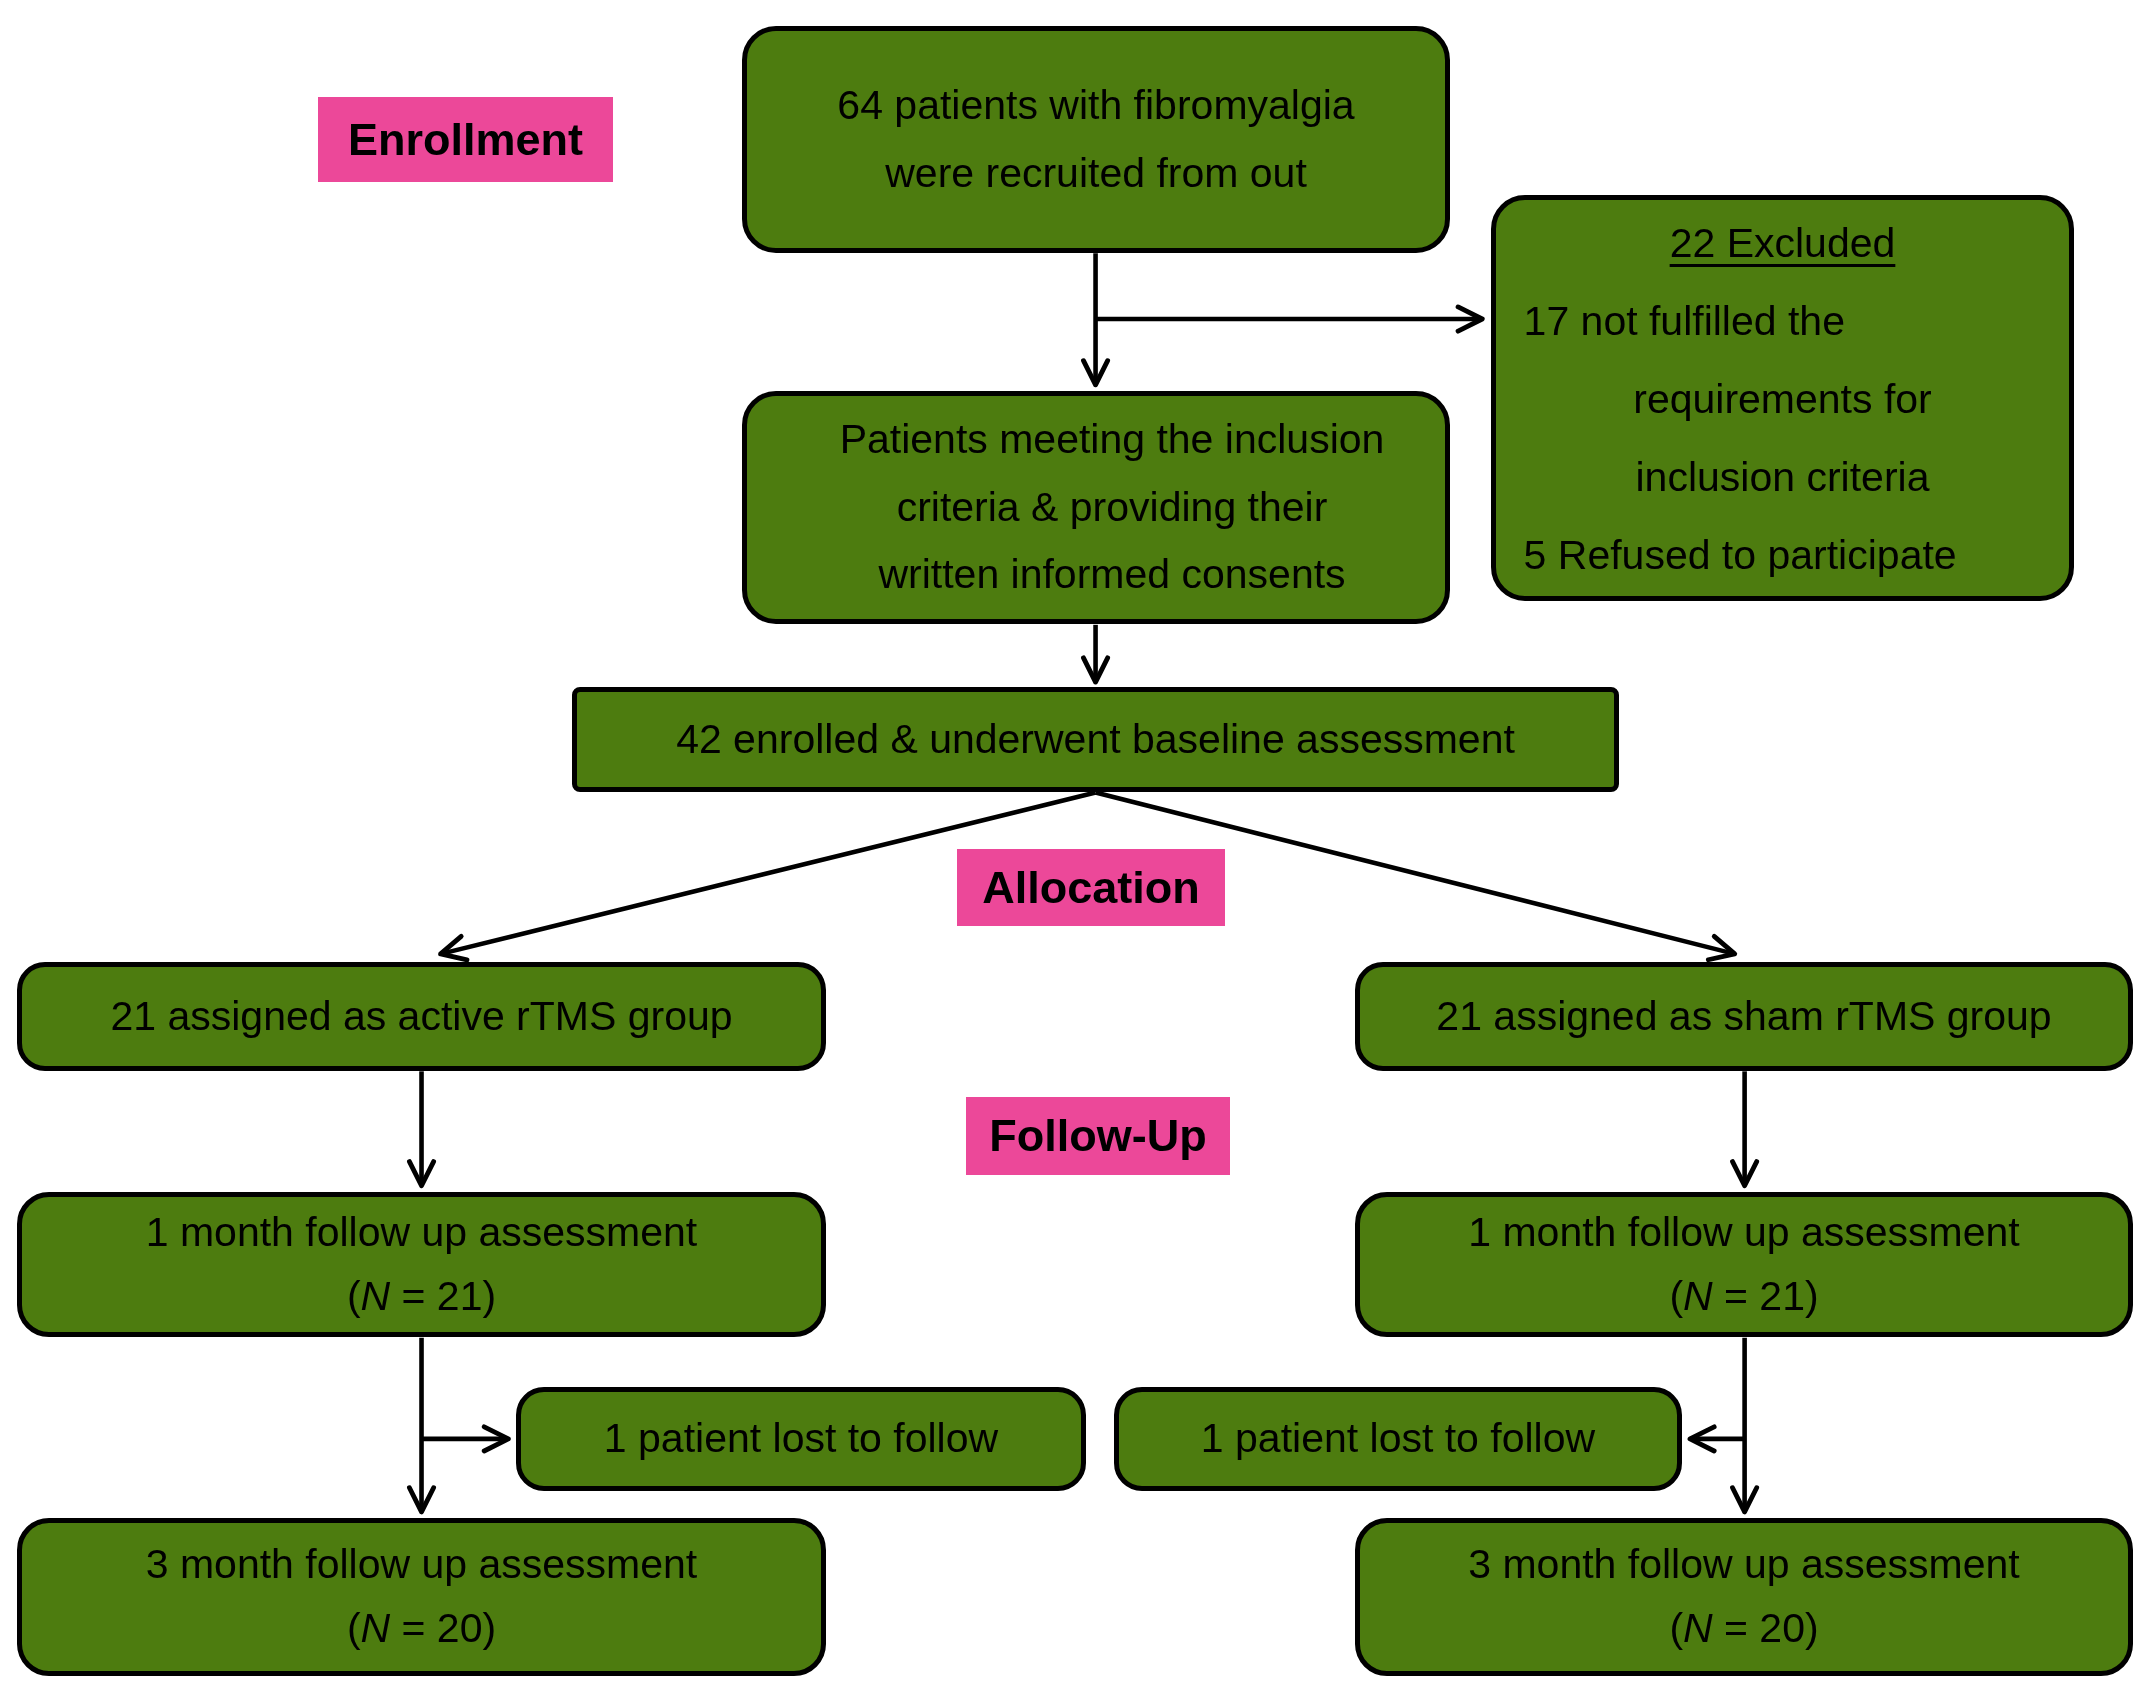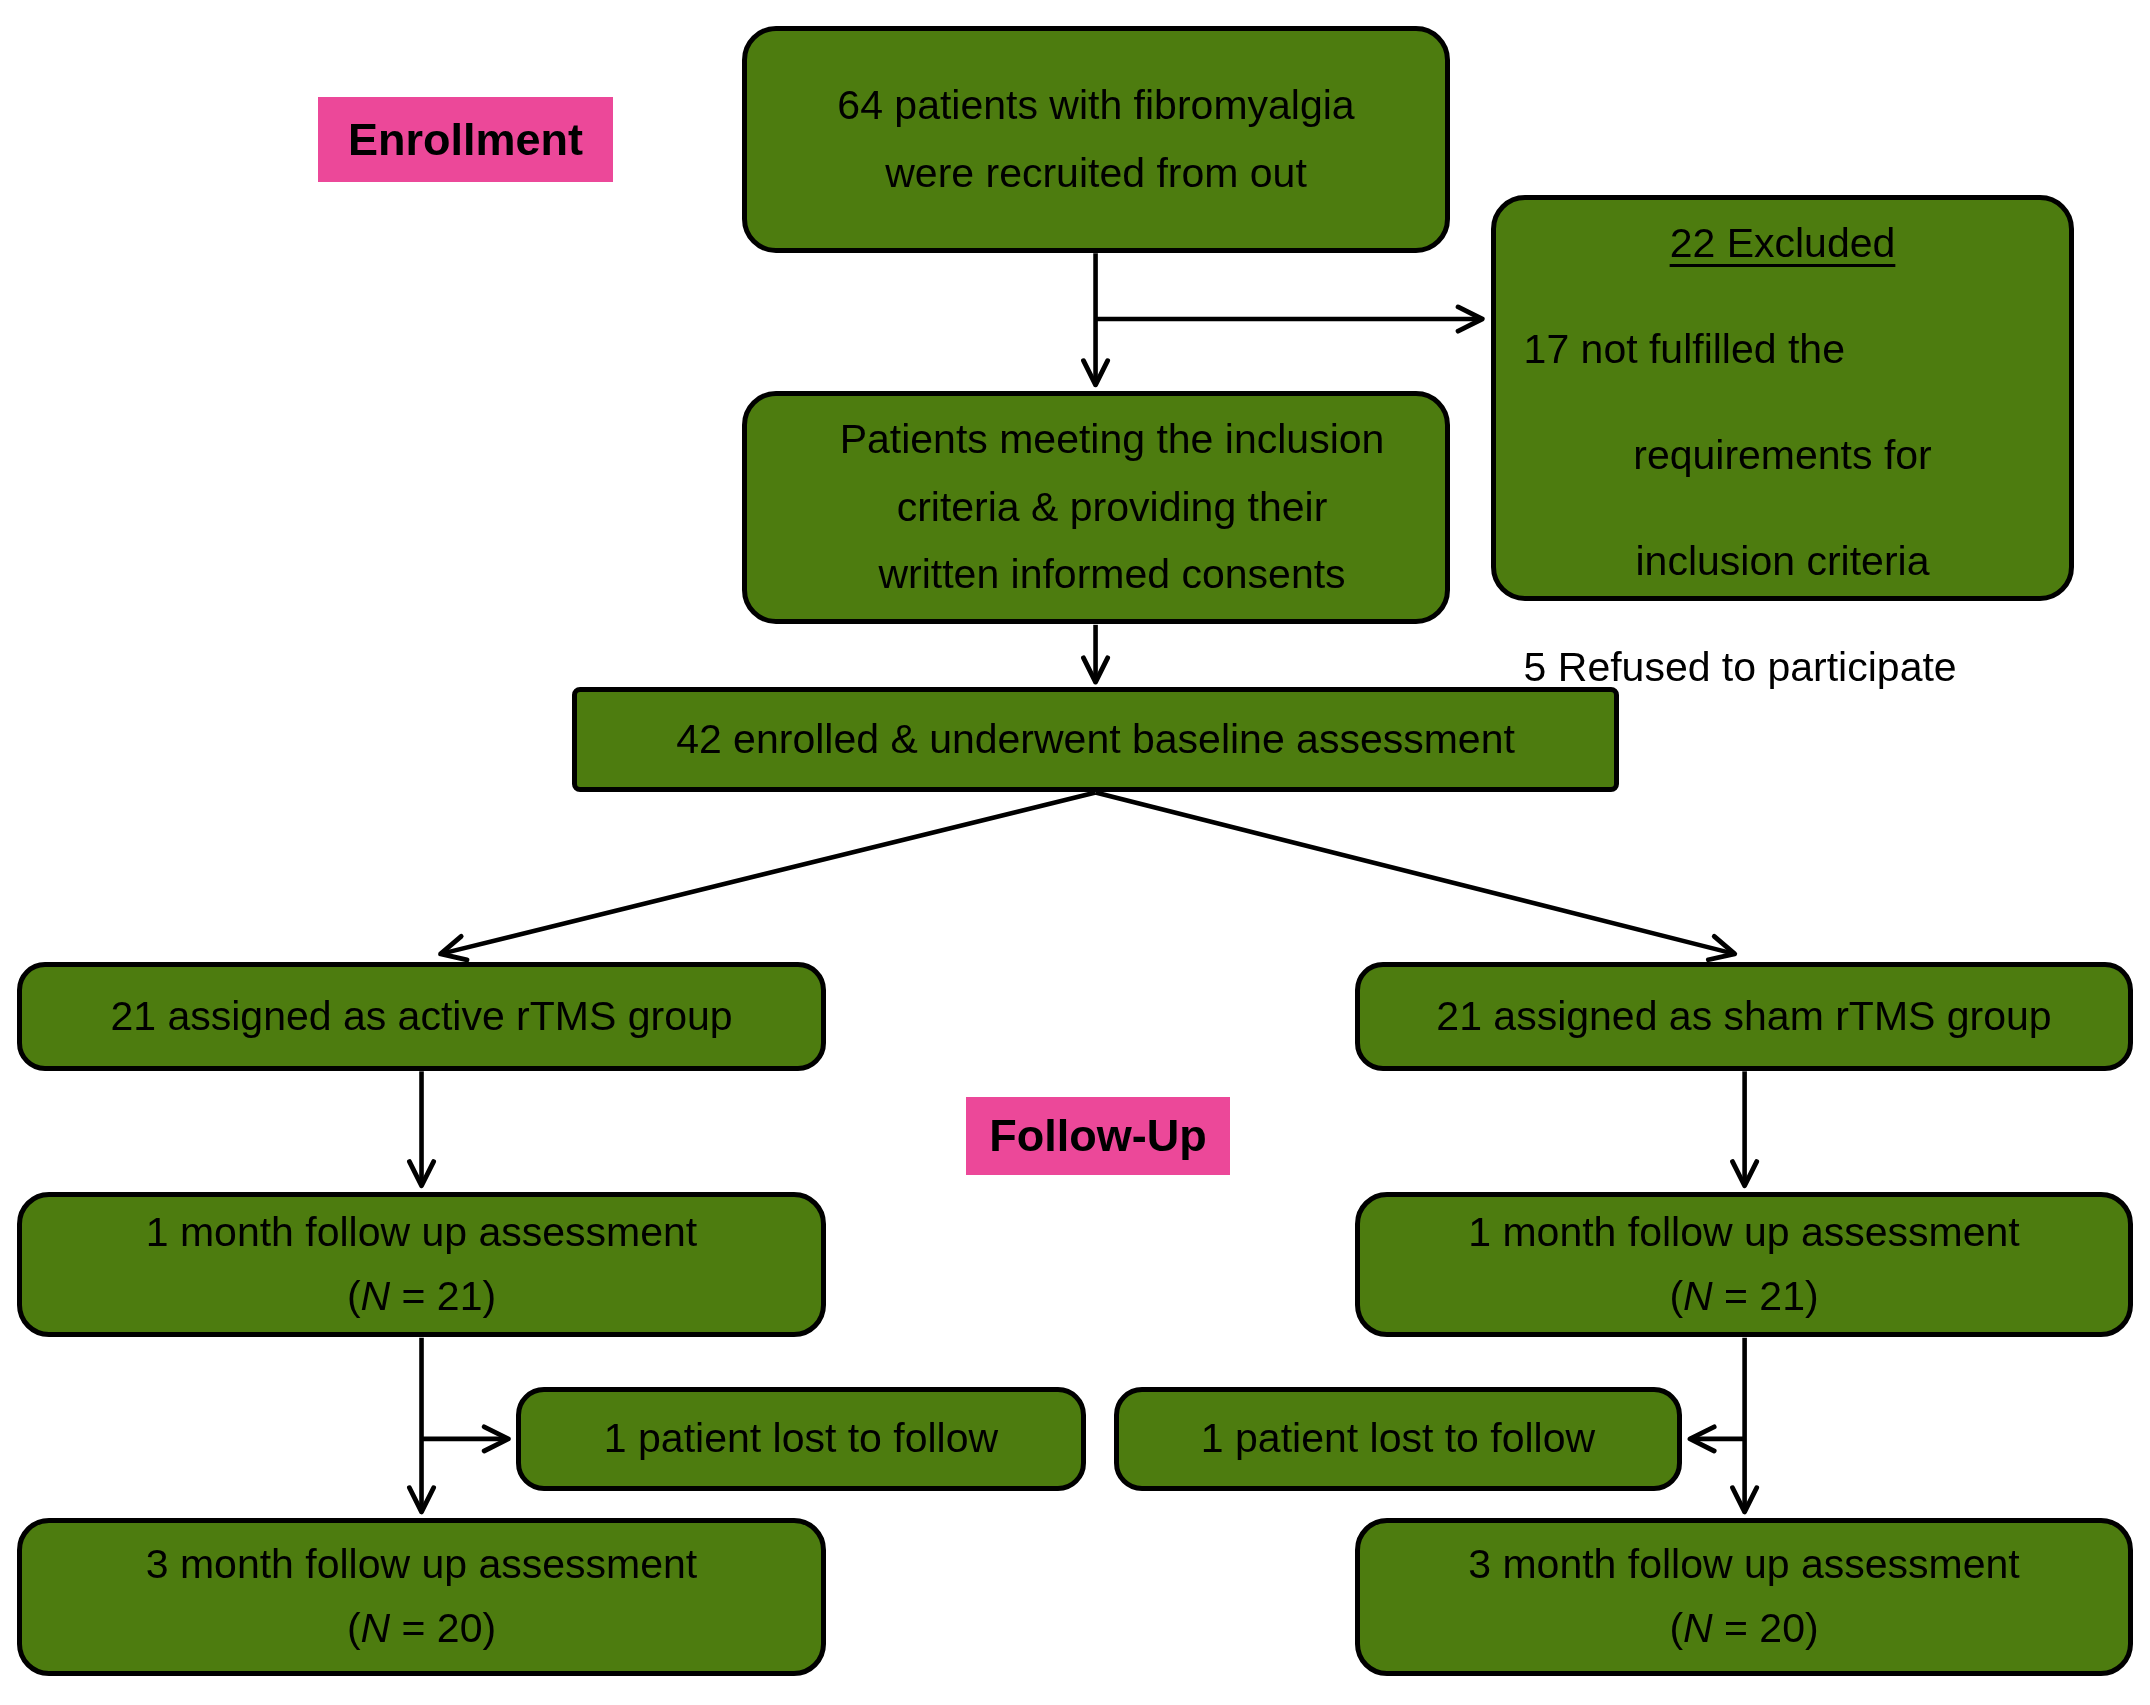--- a/index.html
+++ b/index.html
@@ -34,21 +34,20 @@
     justify-content:center;
     font-weight:bold;
     font-size:45px;
     box-sizing:border-box;
   }
   .excl{
     line-height:1.9;
     justify-content:flex-start;
     padding:5.3px 18.4px;
     font-size:41px;
-    gap:28px;
   }
   .excl .title{
     text-align:center;
     text-decoration:underline;
     text-decoration-thickness:2.6px;
     text-underline-offset:6.6px;
     width:100%;
   }
   .excl .hang-first, .excl .reason2{text-align:left;width:100%;padding-left:9.2px;box-sizing:border-box;}
   .excl .hang-cont{text-align:center;width:100%;}
@@ -77,20 +76,21 @@
       <line x1="2653" y1="1629" x2="2653" y2="1801" marker-end="url(#arrow)"></line>
       <line x1="641" y1="2034" x2="641" y2="2297" marker-end="url(#arrow)"></line>
       <line x1="641" y1="2188" x2="771" y2="2188" marker-end="url(#arrow)"></line>
       <line x1="2653" y1="2034" x2="2653" y2="2297" marker-end="url(#arrow)"></line>
       <line x1="2653" y1="2188" x2="2572" y2="2188" marker-end="url(#arrow)"></line>
     </g>
   </svg>
 
   <div class="stage" style="left:318px;top:97px;width:295px;height:85px;">Enrollment</div>
 
+  <div class="stage" style="left:957px;top:849px;width:268px;height:77px;">Allocation</div>
 
   <div class="stage" style="left:966px;top:1097px;width:264px;height:78px;">Follow-Up</div>
 
   <div class="box" style="left:742px;top:26px;width:708px;height:227px;">
     <div class="bline">64 patients with fibromyalgia</div>
     <div class="bline">were recruited from out</div>
   </div>
 
   <div class="box excl" style="left:1491px;top:195px;width:583px;height:406px;">
     <div class="title">22 Excluded</div>

